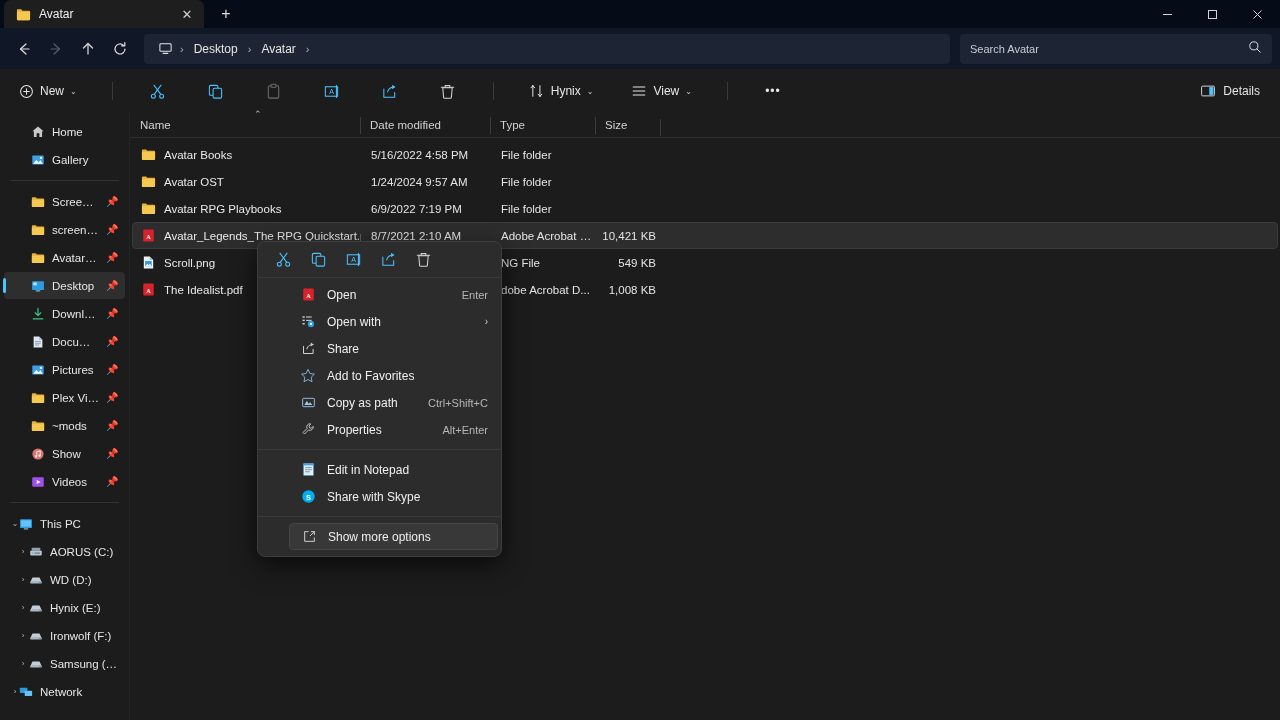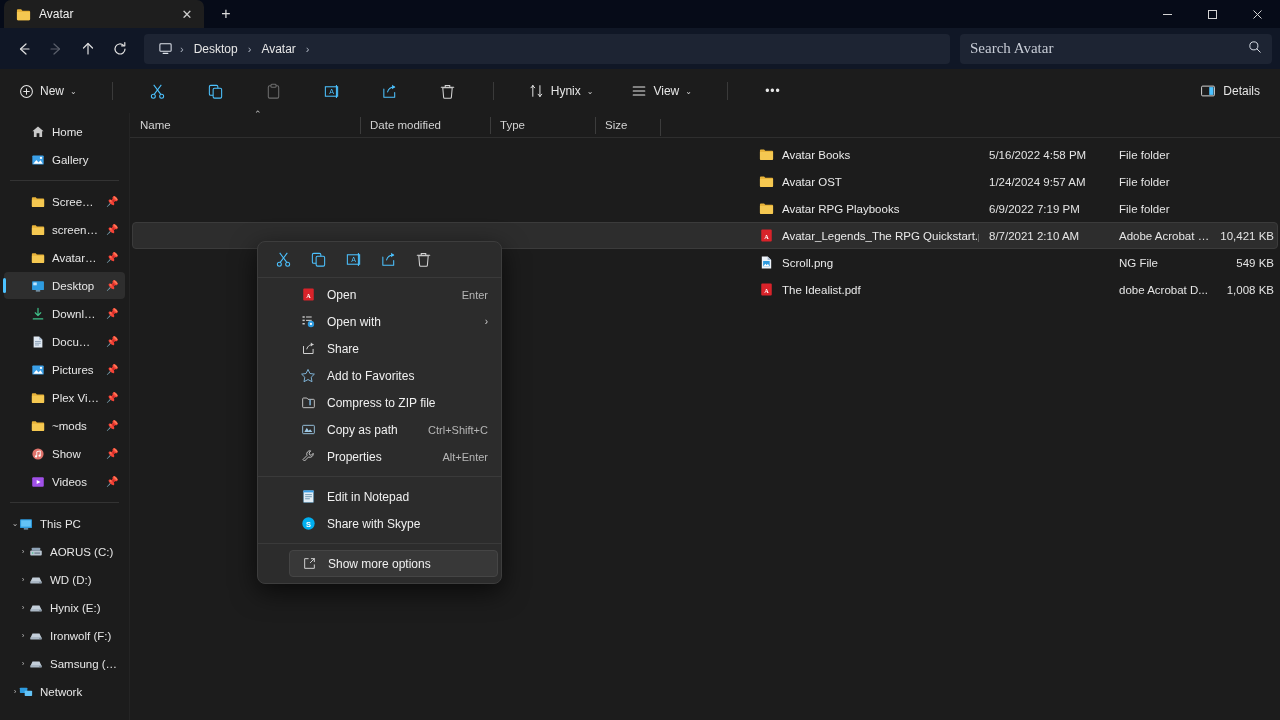--- a/index.html
+++ b/index.html
@@ -57,21 +57,21 @@
   .crumb{ padding:3px 7px; border-radius:3px; color:#e6e6e6; font-size:12px; white-space:nowrap; }
   .crumb-sep{ color:#a9b0bd; font-size:11px; padding:0 1px; }
   .crumb-icon{ display:flex; align-items:center; padding:0 4px; }
   .searchbox{
     width:312px; height:30px; background:#1d2433; border-radius:4px;
     display:flex; align-items:center; padding:0 10px; margin-left:10px;
     flex:0 0 312px; justify-content:space-between;
   }
   .searchbox input{
     background:transparent; border:0; outline:0; color:#ec4899;
-    font-family:Liberation Serif, serif; font-size:15px; width:100%;
+    font-family:Liberation Sans, sans-serif; font-size:11px; width:100%;
   }
   .searchbox input::placeholder{ color:#c7ccd6; }
 
   
   .cmdbar{
     height:44px; background:#1c1c1c; display:flex; align-items:center;
     padding:0 10px; gap:20px; flex:0 0 44px;
   }
   .cmd{
     height:32px; border-radius:4px; display:flex; align-items:center;
@@ -122,21 +122,21 @@
   .ch-name{ width:230px; flex:0 0 230px; }
   .ch-date{ width:130px; flex:0 0 130px; }
   .ch-type{ width:105px; flex:0 0 105px; }
   .ch-size{ width:65px; flex:0 0 65px; }
   .ch-end{ width:1px; flex:0 0 1px; background:#3c3c3c; height:17px; margin-top:4px; }
   .sortcaret{ position:absolute; left:124px; top:-4px; color:#bdbdbd; font-size:9px; }
 
   .rows{ flex:1; overflow:hidden; padding-top:3px; }
   .row{
     height:27px; display:flex; align-items:center; font-size:11.5px; color:#eaeaea;
-    border:1px solid transparent; border-radius:4px; margin:0 2px 0 2px;justify-content:flex-end;
+    border:1px solid transparent; border-radius:4px; margin:0 2px 0 2px;
   }
   .row.selected{ background:#2d2d2d; border-color:#3b3b3b; }
   .cell{ padding-left:10px; overflow:hidden; white-space:nowrap; text-overflow:ellipsis; }
   .c-name{ width:228px; flex:0 0 228px; display:flex; align-items:center; gap:8px; padding-left:8px; }
   .c-date{ width:130px; flex:0 0 130px; color:#e4e4e4; }
   .c-type{ width:105px; flex:0 0 105px; color:#e4e4e4; }
   .c-size{ width:63px; flex:0 0 63px; text-align:right; padding-left:0; padding-right:3px; color:#e4e4e4; }
 
   
   .ctxmenu{
@@ -776,30 +776,20 @@
       <div class="ctx-item">
         <span class="ctx-ico">
           <svg width="16" height="16" viewBox="0 0 18 18">
               <path d="M9 1.6l2.2 4.6 5 .7-3.6 3.5.9 5-4.5-2.4-4.5 2.4.9-5L1.8 6.9l5-.7z" fill="none" stroke="#7fb4d8" stroke-width="1.1" stroke-linejoin="round"></path>
             </svg>
         </span>
         <span class="ctx-label">Add to Favorites</span>
         <span class="ctx-accel"></span>
       </div>
 
-      <div class="ctx-item">
-        <span class="ctx-ico">
-          <svg width="15" height="15" viewBox="0 0 18 18">
-              <path d="M2 4.6a1 1 0 0 1 1-1h4l1.4 1.6h6.6a1 1 0 0 1 1 1v8a1 1 0 0 1-1 1H3a1 1 0 0 1-1-1z" fill="none" stroke="#cfcfcf" stroke-width="1.1"></path>
-              <rect x="10" y="5.4" width="1.8" height="7" fill="#7fb4d8"></rect>
-            </svg>
-        </span>
-        <span class="ctx-label">Compress to ZIP file</span>
-        <span class="ctx-accel"></span>
-      </div>
 
       <div class="ctx-item">
         <span class="ctx-ico">
           <svg width="15" height="15" viewBox="0 0 18 18">
               <rect x="2" y="4" width="14" height="10" rx="1" fill="none" stroke="#9ec9e6" stroke-width="1.1"></rect>
               <path d="M4 12l3-5 2.2 3.4L11 8.8l2.6 3.2z" fill="#9ec9e6"></path>
             </svg>
         </span>
         <span class="ctx-label">Copy as path</span>
         <span class="ctx-accel">Ctrl+Shift+C</span>

